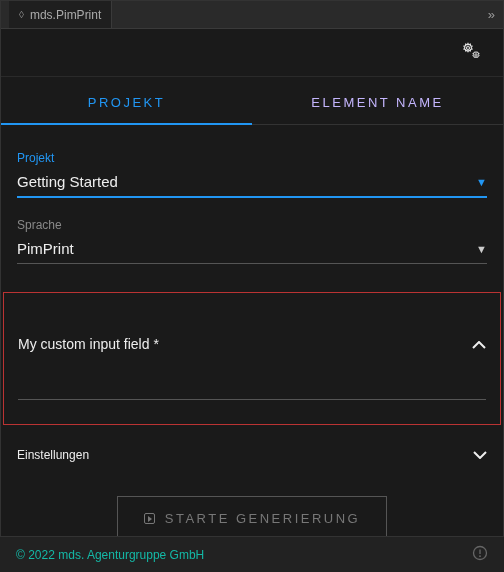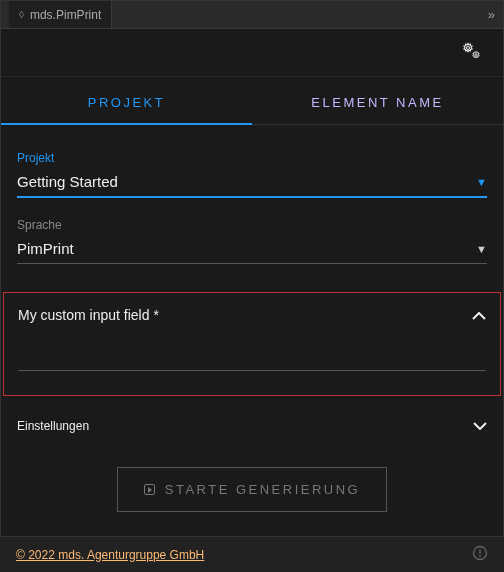--- a/index.html
+++ b/index.html
@@ -114,20 +114,21 @@
     margin: 28px -14px 0 -14px;
     padding: 14px 14px 24px 14px;
   }
   .custom-label-row {
     display: flex;
     align-items: center;
     justify-content: space-between;
     font-size: 14px;
     color: #eee;
     margin-bottom: 20px;
+    margin-top: 29px;
   }
   .chev {
     font-size: 13px;
     color: #eee;
   }
   .custom-input {
     height: 28px;
     border-bottom: 1px solid #555;
   }
   .settings-row {
@@ -179,22 +180,21 @@
     bottom: 0;
     left: 0;
     right: 0;
     height: 36px;
     background: #222;
     border-top: 1px solid #333;
     display: flex;
     align-items: center;
     padding: 0 16px;
     font-size: 12px;
-    color: #fdba74;
-    text-decoration: underline;
+    color: #14b8a6;
   }
   .footer-icon {
     margin-left: auto;
     font-size: 15px;
     color: #666;
   }
   .drag-icon {
     font-size: 10px;
     color: #888;
   }

